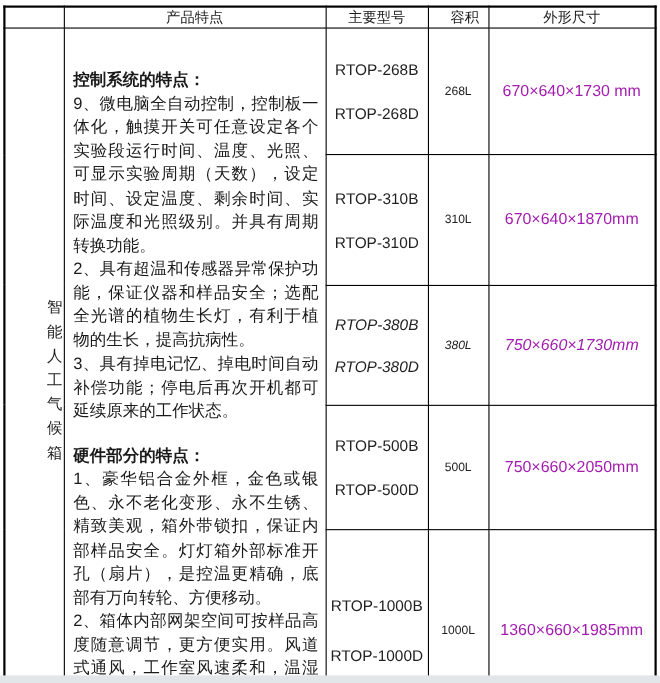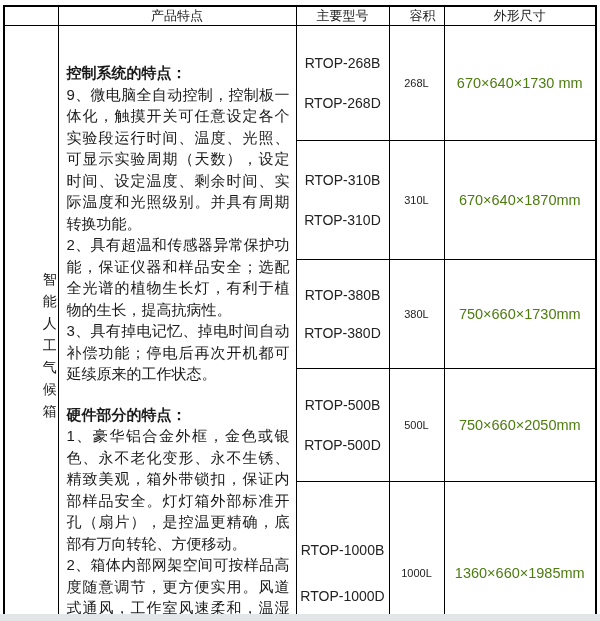--- a/index.html
+++ b/index.html
@@ -29,21 +29,21 @@
   }
   tr.header-row { height: 17px; }
   tr.header-row th {
     font-size: 13px;
     text-align: center;
     padding: 0 20px;
     white-space: nowrap;
   }
   tr.r1 { height: 107px; }
   tr.r2 { height: 110px; }
-  tr.r3 { height: 101px; }
+  tr.r3 { height: 101px; font-style: italic; }
   tr.r4 { height: 103px; }
   tr.r5 { height: 171px; }
 
   td.cat-cell { text-align: center; vertical-align: middle; }
   .cat-line { font-size: 14px; line-height: 22px; text-align: center; padding-left: 37px; }
 
   td.features-cell {
     vertical-align: top;
     padding: 3px 6px 3px 8px;
     font-size: 15px;
@@ -59,21 +59,21 @@
     display: flex; flex-direction: column;
     justify-content: space-evenly; align-items: center;
     height: 100%; min-height: inherit;
   }
   tr.r1 .model-stack, tr.r2 .model-stack, tr.r4 .model-stack { height: 104px; }
   tr.r3 .model-stack { height: 98px; }
   tr.r5 .model-stack { height: 120px; margin: 24px 0; }
   .model-name { font-size: 14px; color: #222; white-space: nowrap; }
 
   td.vol-cell { text-align: center; font-size: 11px; color: #222; }
-  td.dims-cell { text-align: center; font-size: 14.5px; color: #4d7c0f; white-space: nowrap; }
+  td.dims-cell { text-align: center; font-size: 14.5px; color: #a21caf; white-space: nowrap; }
 </style>
 </head>
 <body>
 
 <div class="page">
 
   <table class="spec">
     <colgroup>
       <col style="width:54px">
       <col style="width:238px">

